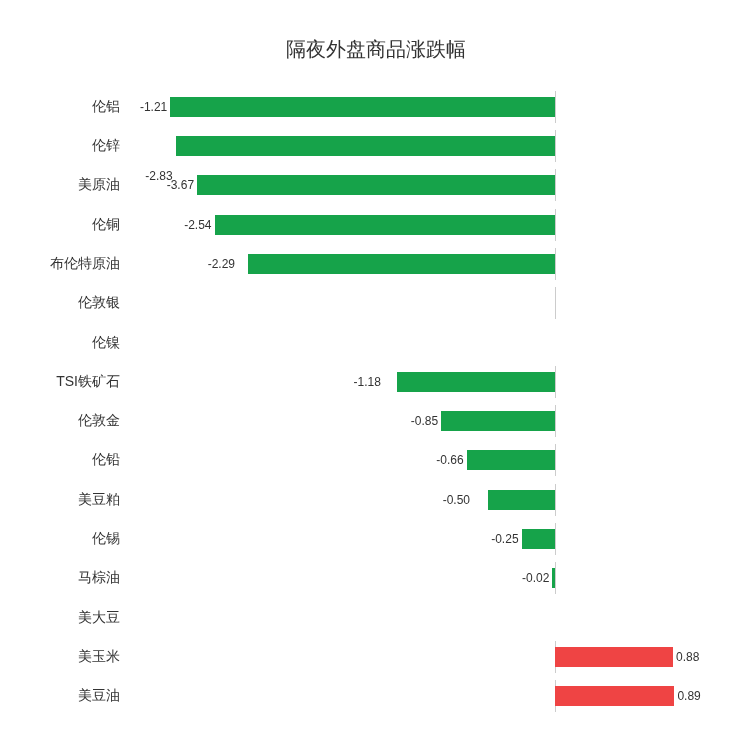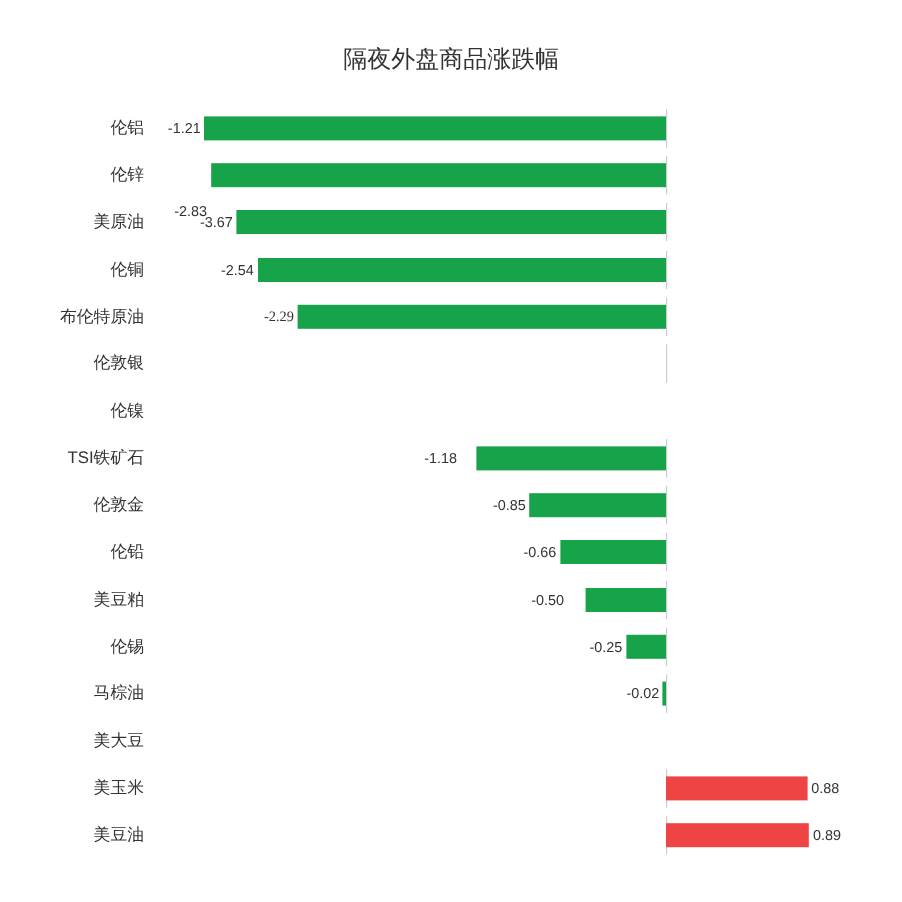--- a/index.html
+++ b/index.html
@@ -121,21 +121,21 @@
             <span class="bar-label" style="right: 100%; padding-right: 3px; top: 50%; transform: translateY(-50%);">-2.54</span>
             <div class="bar" style="width: 100%; background: rgb(22, 163, 74);"></div>
           </div>
         </div>
       </div>
       <div class="bar-row">
         <div class="label">布伦特原油</div>
         <div class="bar-area">
           <div class="axis-line" style="left: 72.7273%;"></div>
           <div class="bar-wrapper" style="left: 20.6818%; width: 52.0455%;">
-            <span class="bar-label" style="right: 100%; padding-right: 3px; top: 50%; transform: translateY(-50%); font-family: Liberation Serif, serif;">-2.29</span>
+            <span class="bar-label" style="right: 100%; padding-right: 13px; top: 50%; transform: translateY(-50%);">-2.29</span>
             <div class="bar" style="width: 100%; background: rgb(22, 163, 74);"></div>
           </div>
         </div>
       </div>
       <div class="bar-row">
         <div class="label">伦敦银</div>
         <div class="bar-area">
           <div class="axis-line" style="left: 72.7273%;"></div>
         </div>
       </div>

